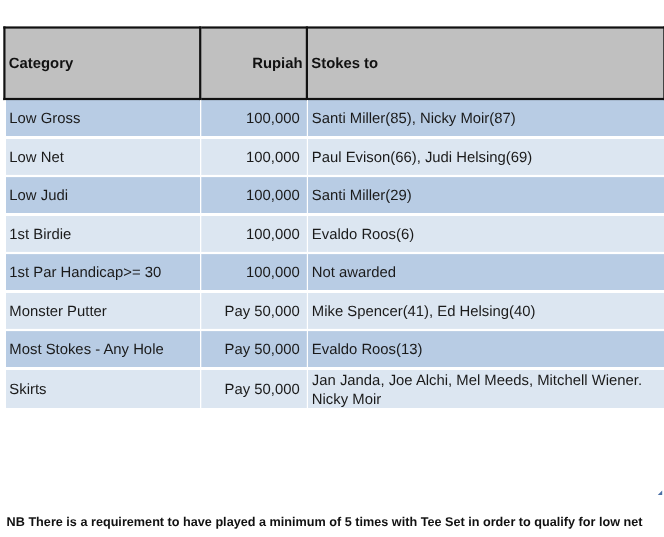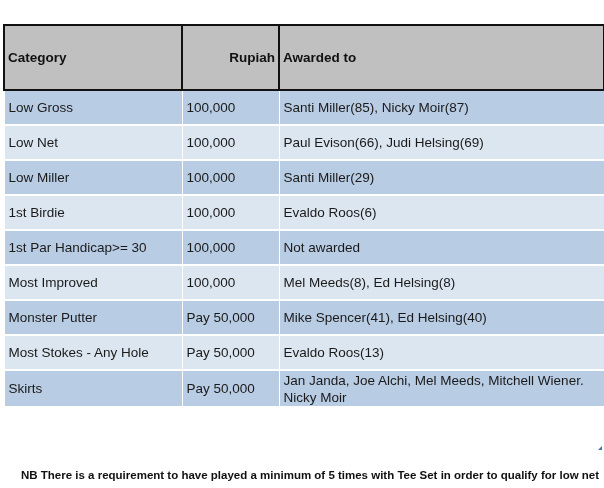--- a/index.html
+++ b/index.html
@@ -47,21 +47,21 @@
     padding: 0 4px;
     vertical-align: middle;
     border-left: 1px solid #ffffff;
     border-right: 1px solid #ffffff;
     border-bottom: 2px solid #ffffff;
     white-space: nowrap;
     overflow: hidden;
   }
   .awards-table tbody tr:nth-child(odd) td { background: #b8cce4; }
   .awards-table tbody tr:nth-child(even) td { background: #dce6f1; }
-  .awards-table tbody td.rupiah { text-align: left; padding-right: 6px; }
+  .awards-table tbody td.rupiah { text-align: right; padding-right: 6px; }
   .awards-table tbody td.rupiah.dash { text-align: center; }
   .awards-table tbody td.awarded { white-space: normal; line-height: 17px; }
   .awards-table tbody tr.tall td { height: 35px; }
   .awards-table tbody tr.tall td.awarded {
     line-height: 17px;
     padding-top: 0;
     padding-bottom: 0;
   }
   .clip-box {
     height: 35px;
@@ -81,69 +81,63 @@
     border-bottom: 4px solid #4a6fa5;
   }
   .footnote {
     position: absolute;
     left: 6px;
     top: 469px;
     font-size: 11.5px;
     font-weight: bold;
     color: #111;
     white-space: nowrap;
-    margin-left: 15px;
   }
 </style>
 </head>
 <body>
 
 <table class="awards-table">
   <colgroup>
     <col class="c1">
       <col class="c2">
       <col class="c3">
   </colgroup>
   <thead>
     <tr>
       <th class="h-category">Category</th>
       <th class="h-rupiah">Rupiah</th>
-      <th class="h-awarded">Awarded to</th>
+      <th class="h-awarded">Stokes to</th>
     </tr>
   </thead>
   <tbody>
     <tr>
       <td>Low Gross</td>
       <td class="rupiah">100,000</td>
       <td class="awarded">Santi Miller(85), Nicky Moir(87)</td>
     </tr>
     <tr>
       <td>Low Net</td>
       <td class="rupiah">100,000</td>
       <td class="awarded">Paul Evison(66), Judi Helsing(69)</td>
     </tr>
     <tr>
-      <td>Low Miller</td>
+      <td>Low Judi</td>
       <td class="rupiah">100,000</td>
       <td class="awarded">Santi Miller(29)</td>
     </tr>
     <tr>
       <td>1st Birdie</td>
       <td class="rupiah">100,000</td>
       <td class="awarded">Evaldo Roos(6)</td>
     </tr>
     <tr>
       <td>1st Par Handicap&gt;= 30</td>
       <td class="rupiah">100,000</td>
       <td class="awarded">Not awarded</td>
-    </tr>
-    <tr>
-      <td>Most Improved</td>
-      <td class="rupiah">100,000</td>
-      <td class="awarded">Mel Meeds(8), Ed Helsing(8)</td>
     </tr>
     <tr>
       <td>Monster Putter</td>
       <td class="rupiah">Pay 50,000</td>
       <td class="awarded">Mike Spencer(41), Ed Helsing(40)</td>
     </tr>
     <tr>
       <td>Most Stokes - Any Hole</td>
       <td class="rupiah">Pay 50,000</td>
       <td class="awarded">Evaldo Roos(13)</td>

